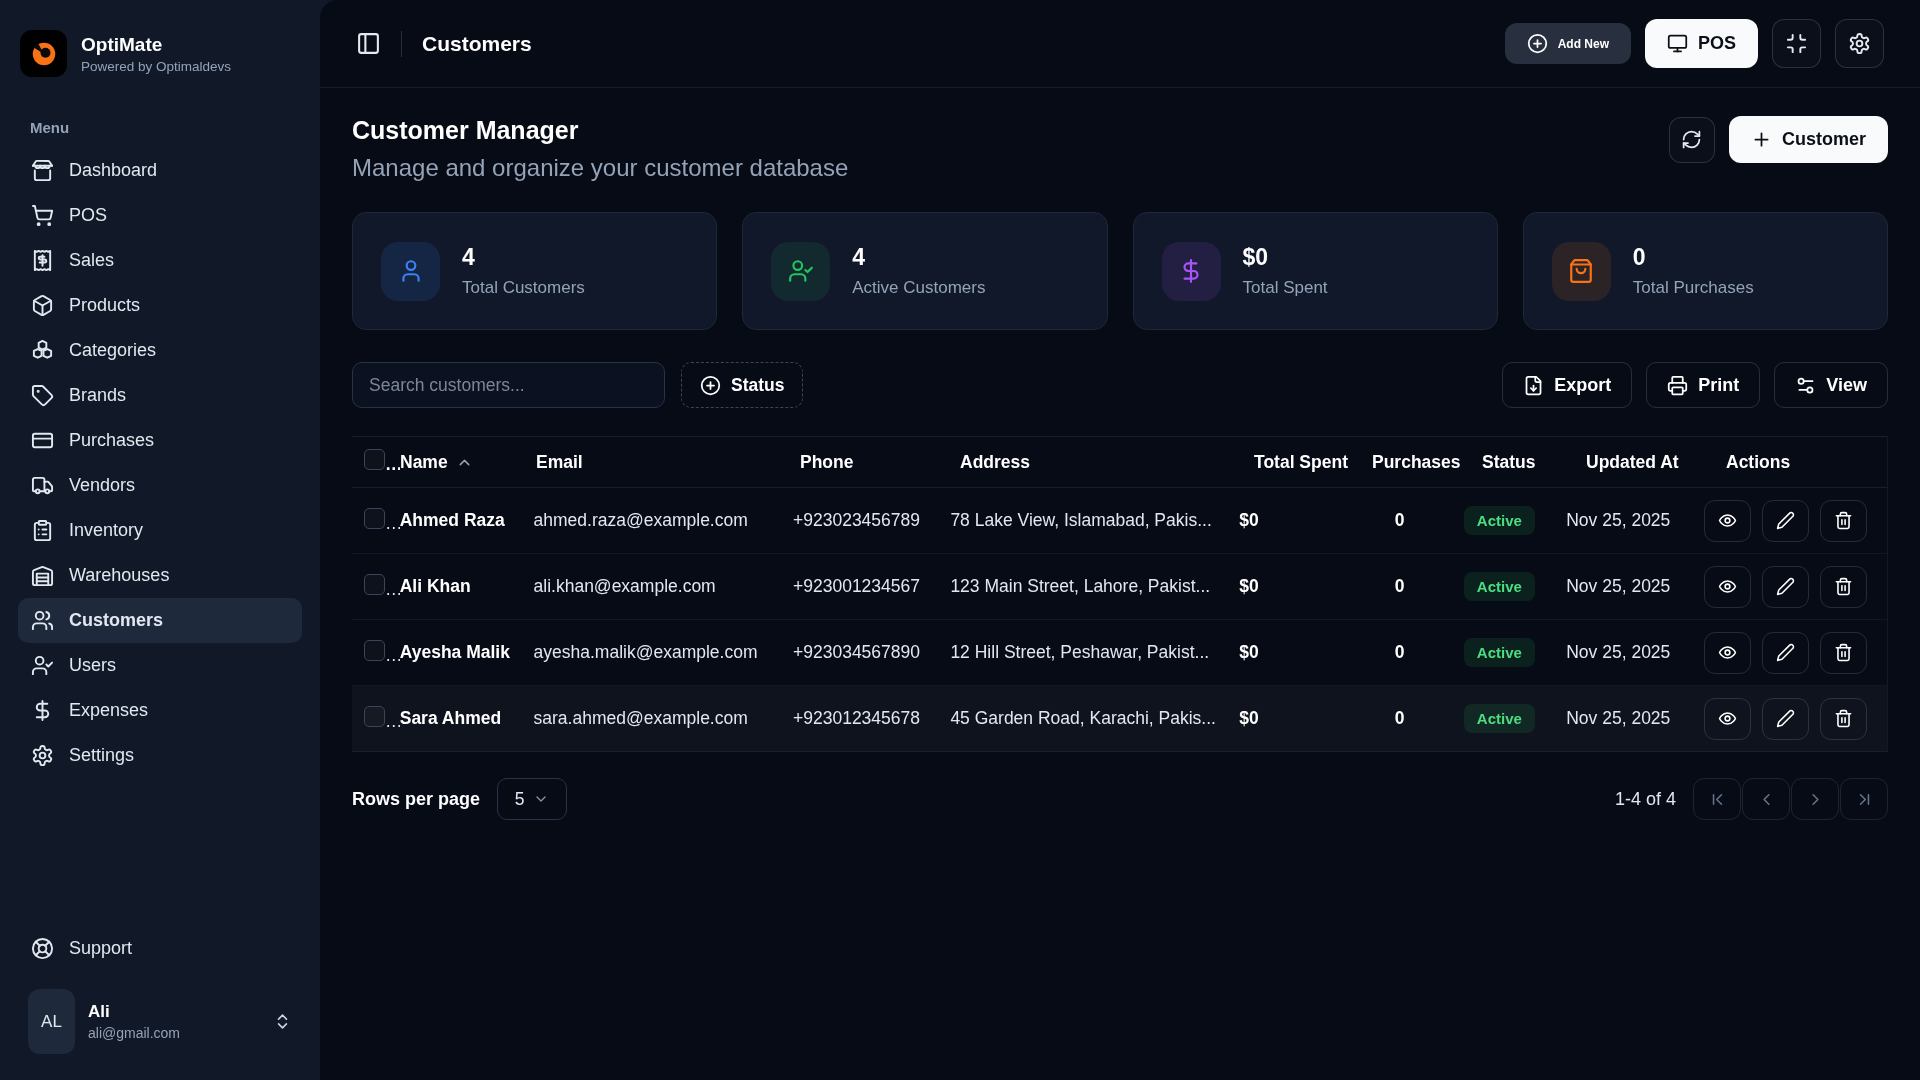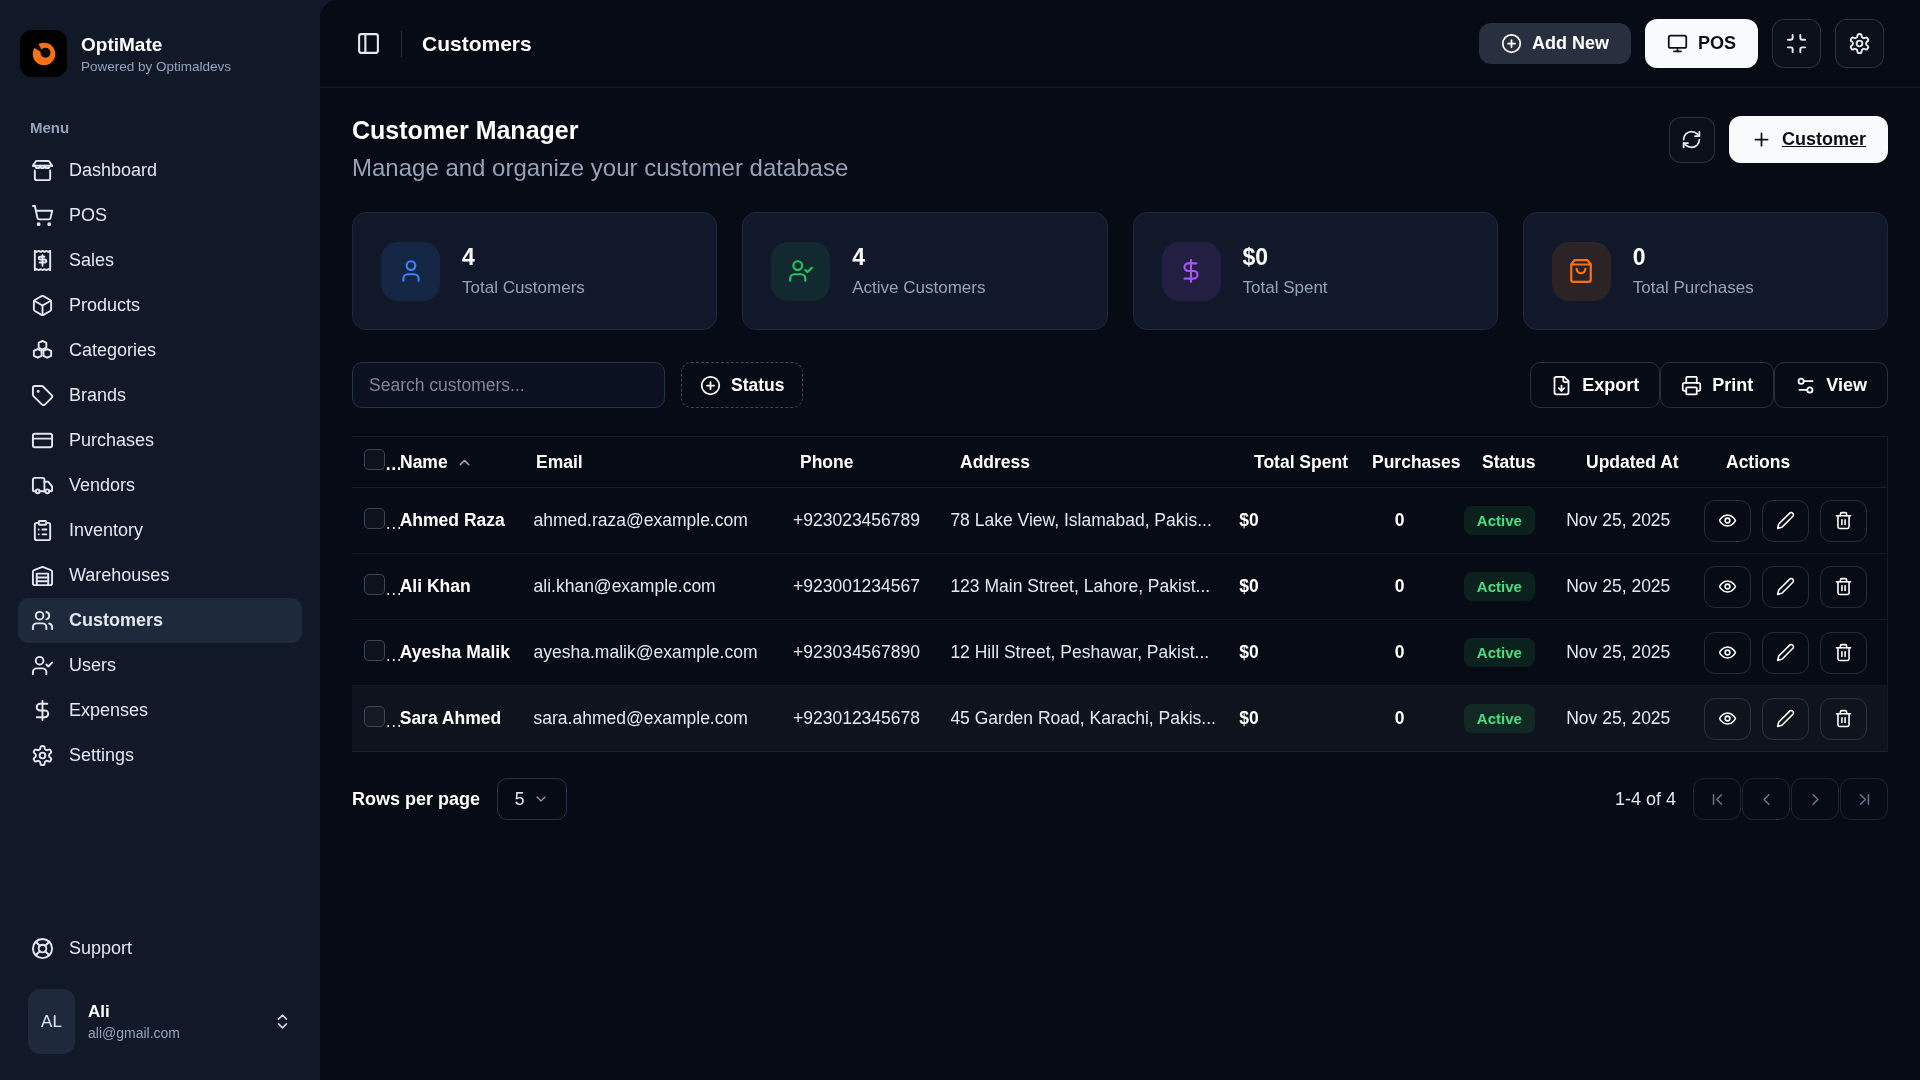--- a/index.html
+++ b/index.html
@@ -32,48 +32,48 @@
   .user-chevrons { margin-left:auto; color:#cbd5e1; }
 
   
   .main { flex:1; background:#070b15; border-top-left-radius:18px; display:flex; flex-direction:column; height:1080px; overflow:hidden; }
   .topbar { height:88px; min-height:88px; display:flex; align-items:center; gap:20px; padding:0 36px; border-bottom:1px solid rgba(255,255,255,0.07); }
   .toggle-btn { color:#e5e9f0; cursor:pointer; }
   .vdivider { width:1px; height:26px; background:rgba(255,255,255,0.15); }
   .topbar-title { font-size:21px; font-weight:700; color:#fff; }
   .topbar-right { margin-left:auto; display:flex; gap:14px; align-items:center; }
   .btn { display:flex; align-items:center; gap:10px; border-radius:12px; cursor:pointer; border:none; }
-  .btn-dark { background:#28303f; color:#fff; font-weight:700; font-size:18px; height:41px; padding:0 22px; }
+  .btn-dark { background:#28303f; color:#fff; font-weight:700; font-size:12px; height:41px; padding:0 22px; }
   .btn-white { background:#f8fafc; color:#0b0f17; font-weight:700; font-size:18px; height:49px; padding:0 22px; }
   .icon-btn { width:49px; height:49px; border-radius:12px; border:1px solid rgba(255,255,255,0.14); background:rgba(255,255,255,0.02); display:flex; align-items:center; justify-content:center; color:#e5e9f0; cursor:pointer; }
 
   .content { padding:28px 32px 0; display:flex; flex-direction:column; }
   .page-head { display:flex; align-items:flex-start; }
   .page-title { font-size:25px; font-weight:700; color:#fff; }
   .page-sub { font-size:24px; color:#94a3b8; margin-top:9px; }
   .page-head-right { margin-left:auto; display:flex; gap:14px; align-items:center; }
   .refresh-btn { width:46px; height:46px; border-radius:12px; }
-  .btn-customer { background:#f8fafc; color:#0b0f17; font-weight:700; font-size:18px; height:47px; padding:0 22px; border-radius:12px;text-decoration:underline; }
+  .btn-customer { background:#f8fafc; color:#0b0f17; font-weight:700; font-size:18px; height:47px; padding:0 22px; border-radius:12px; }
 
   .stats { display:grid; grid-template-columns:repeat(4,1fr); gap:25px; margin-top:30px; }
   .stat-card { background:#10182a; border:1px solid #1e2839; border-radius:14px; height:118px; display:flex; align-items:center; padding:0 28px; gap:22px; }
   .stat-tile { width:59px; height:59px; border-radius:17px; display:flex; align-items:center; justify-content:center; flex:none; }
   .stat-tile .ic { width:26px; height:26px; }
   .tile-blue   { background:rgba(59,130,246,0.13);  color:#3b82f6; }
   .tile-green  { background:rgba(34,197,94,0.10);   color:#22c55e; }
   .tile-purple { background:rgba(168,85,247,0.12);  color:#a855f7; }
   .tile-orange { background:rgba(249,115,22,0.12);  color:#f97316; }
   .stat-value { font-size:23px; font-weight:700; color:#fff; }
   .stat-label { font-size:17px; color:#94a3b8; margin-top:7px; }
 
   .toolbar { display:flex; align-items:center; margin-top:32px; }
   .search { width:313px; height:46px; border:1px solid #283349; border-radius:10px; background:#0b1120; color:#e5e9f0; padding:0 16px; font-size:17.5px; outline:none; }
   .search::placeholder { color:#7c8699; }
   .btn-status { margin-left:16px; height:46px; border:1.5px dashed #3a4557; border-radius:10px; padding:0 18px; background:transparent; color:#fff; font-weight:700; font-size:17.5px; }
-  .toolbar-right { margin-left:auto; display:flex; }
+  .toolbar-right { margin-left:auto; display:flex; gap:14px; }
   .btn-outline { height:46px; border:1px solid rgba(255,255,255,0.14); border-radius:10px; padding:0 20px; background:transparent; color:#fff; font-weight:700; font-size:18px; }
   .btn-outline .ic, .btn-status .ic, .btn-dark .ic, .btn-white .ic, .btn-customer .ic { width:21px; height:21px; }
 
   
   .table { margin-top:28px; border-right:1px solid rgba(255,255,255,0.06); }
   .thead { display:flex; align-items:center; height:52px; border-top:1px solid rgba(255,255,255,0.08); border-bottom:1px solid rgba(255,255,255,0.08); font-weight:700; font-size:17.5px; color:#fff; }
   .trow { display:flex; align-items:center; height:66px; border-bottom:1px solid rgba(255,255,255,0.05); font-size:17.5px; color:#e2e8f0; }
   .trow.hovered { background:rgba(255,255,255,0.035); }
   .cell { padding-right:20px; white-space:nowrap; overflow:hidden; text-overflow:ellipsis; }
   .c-check   { width:48px; padding-left:12px; }

